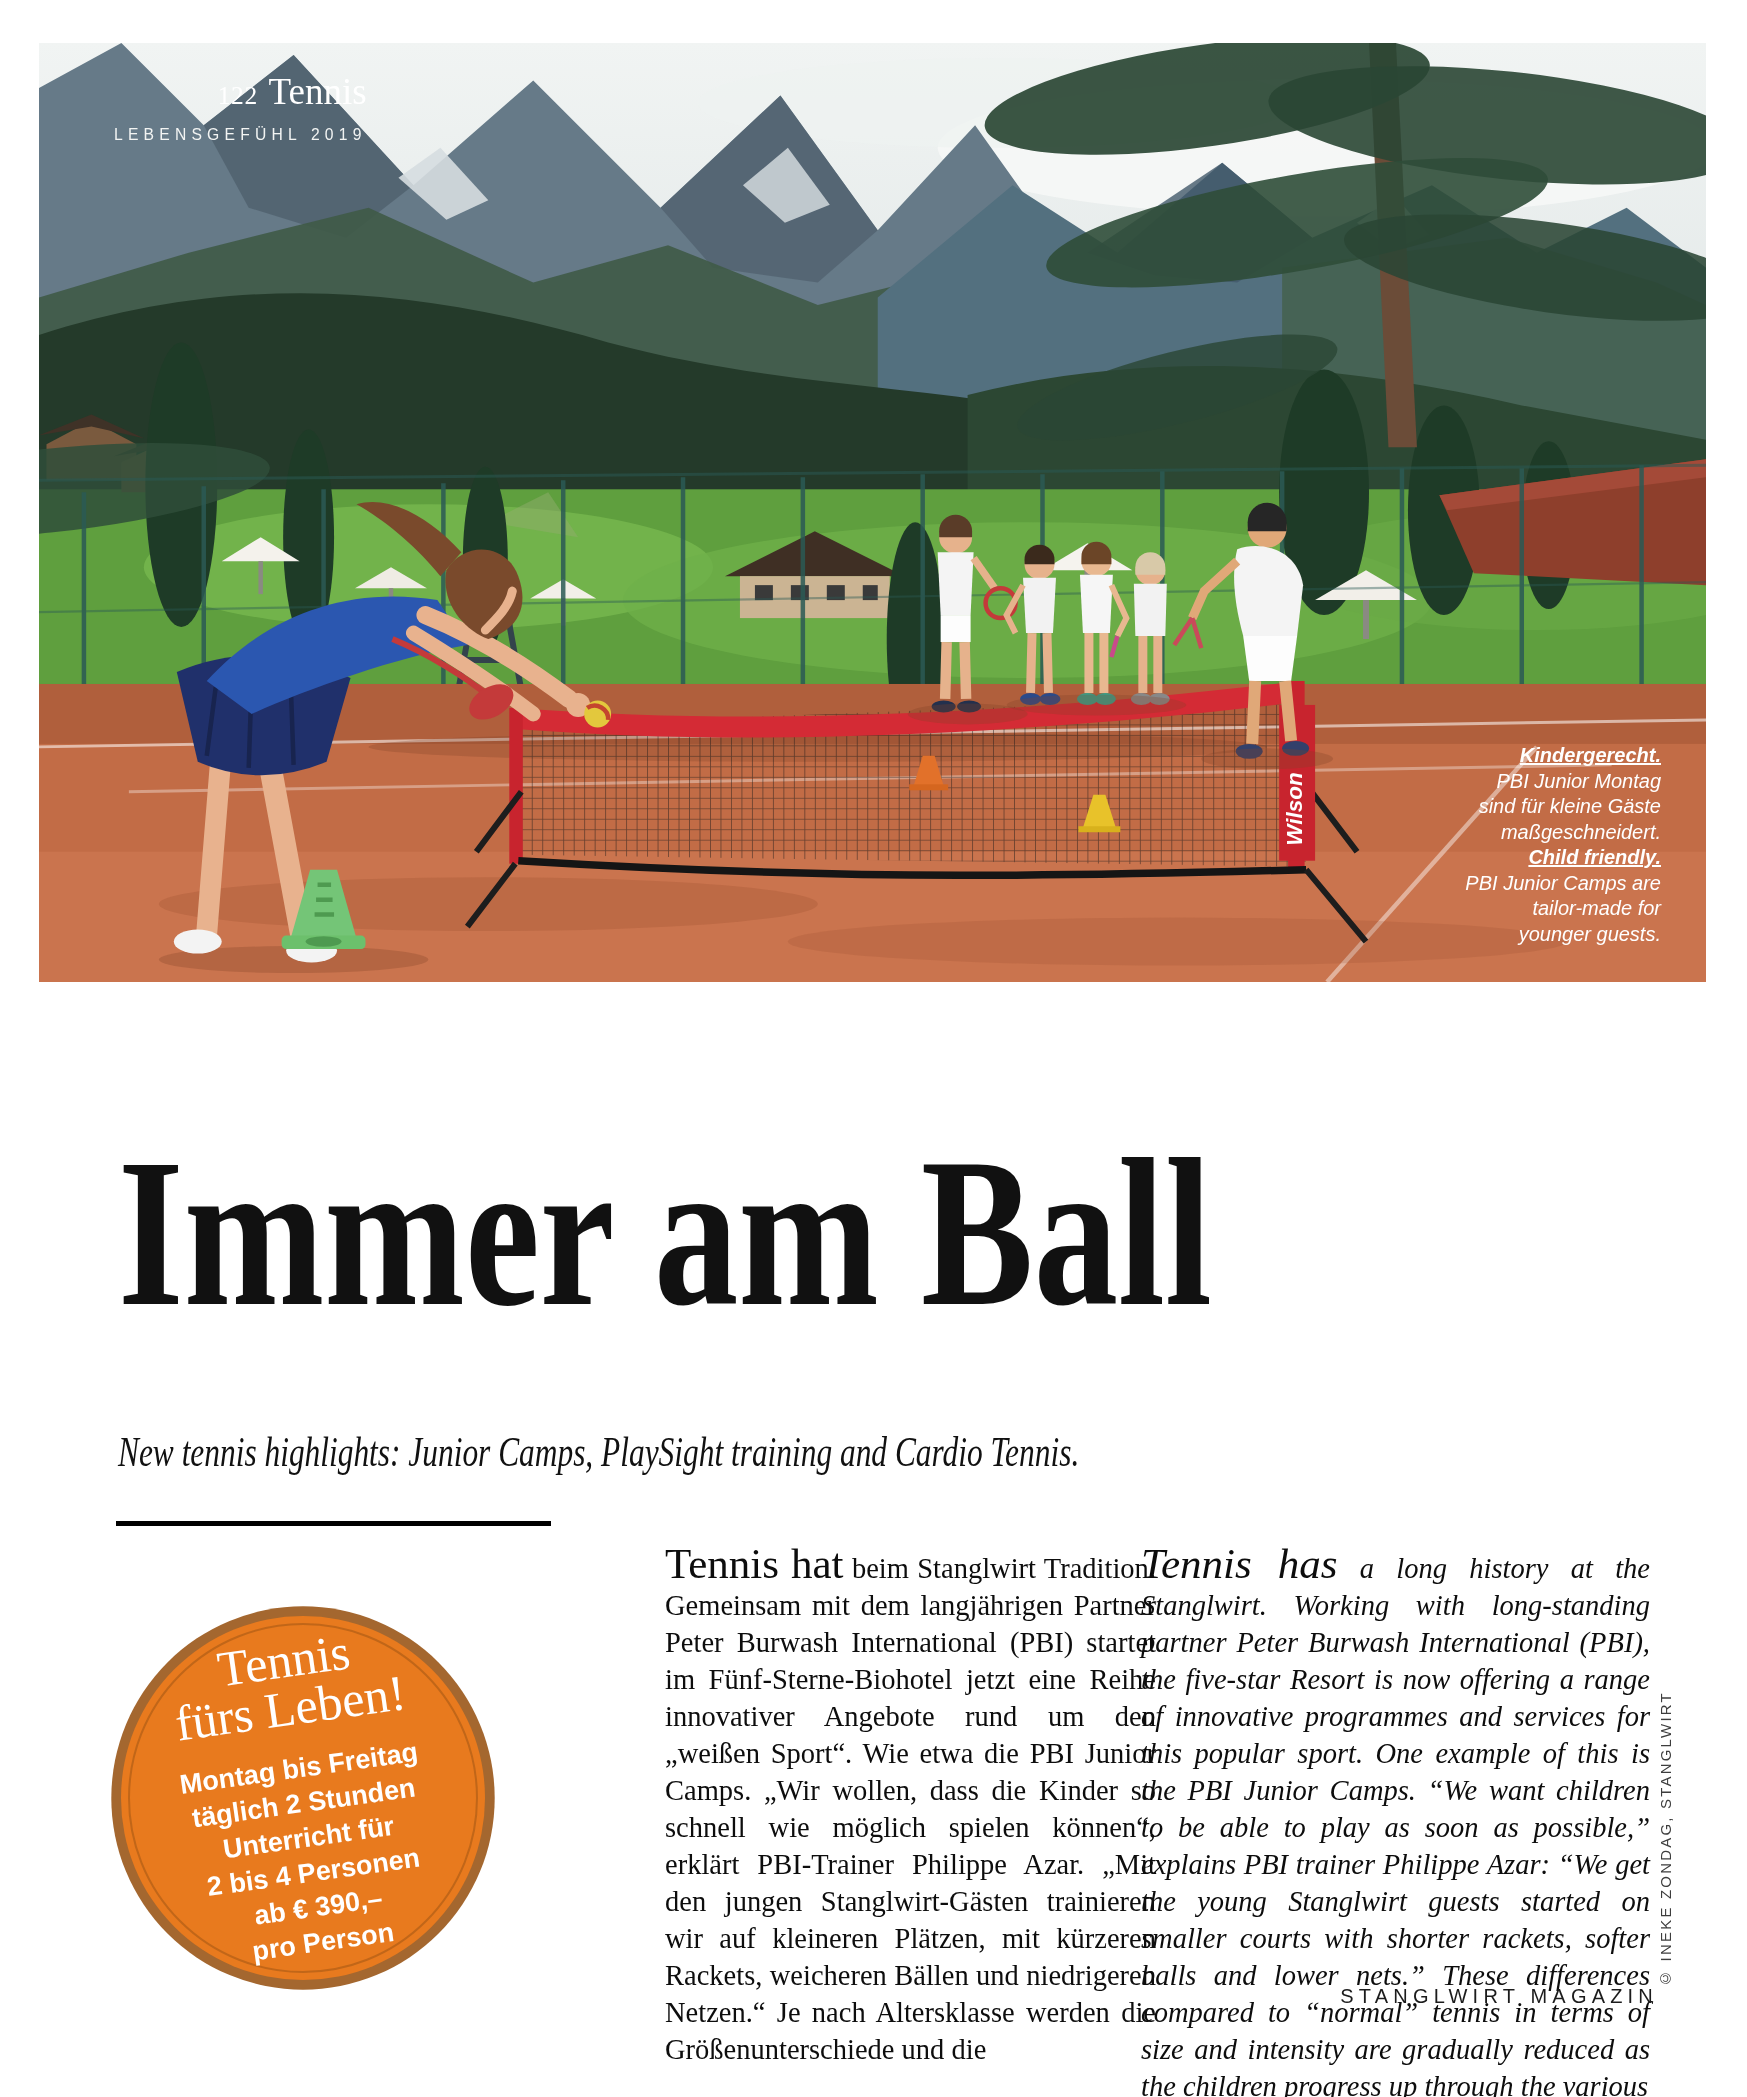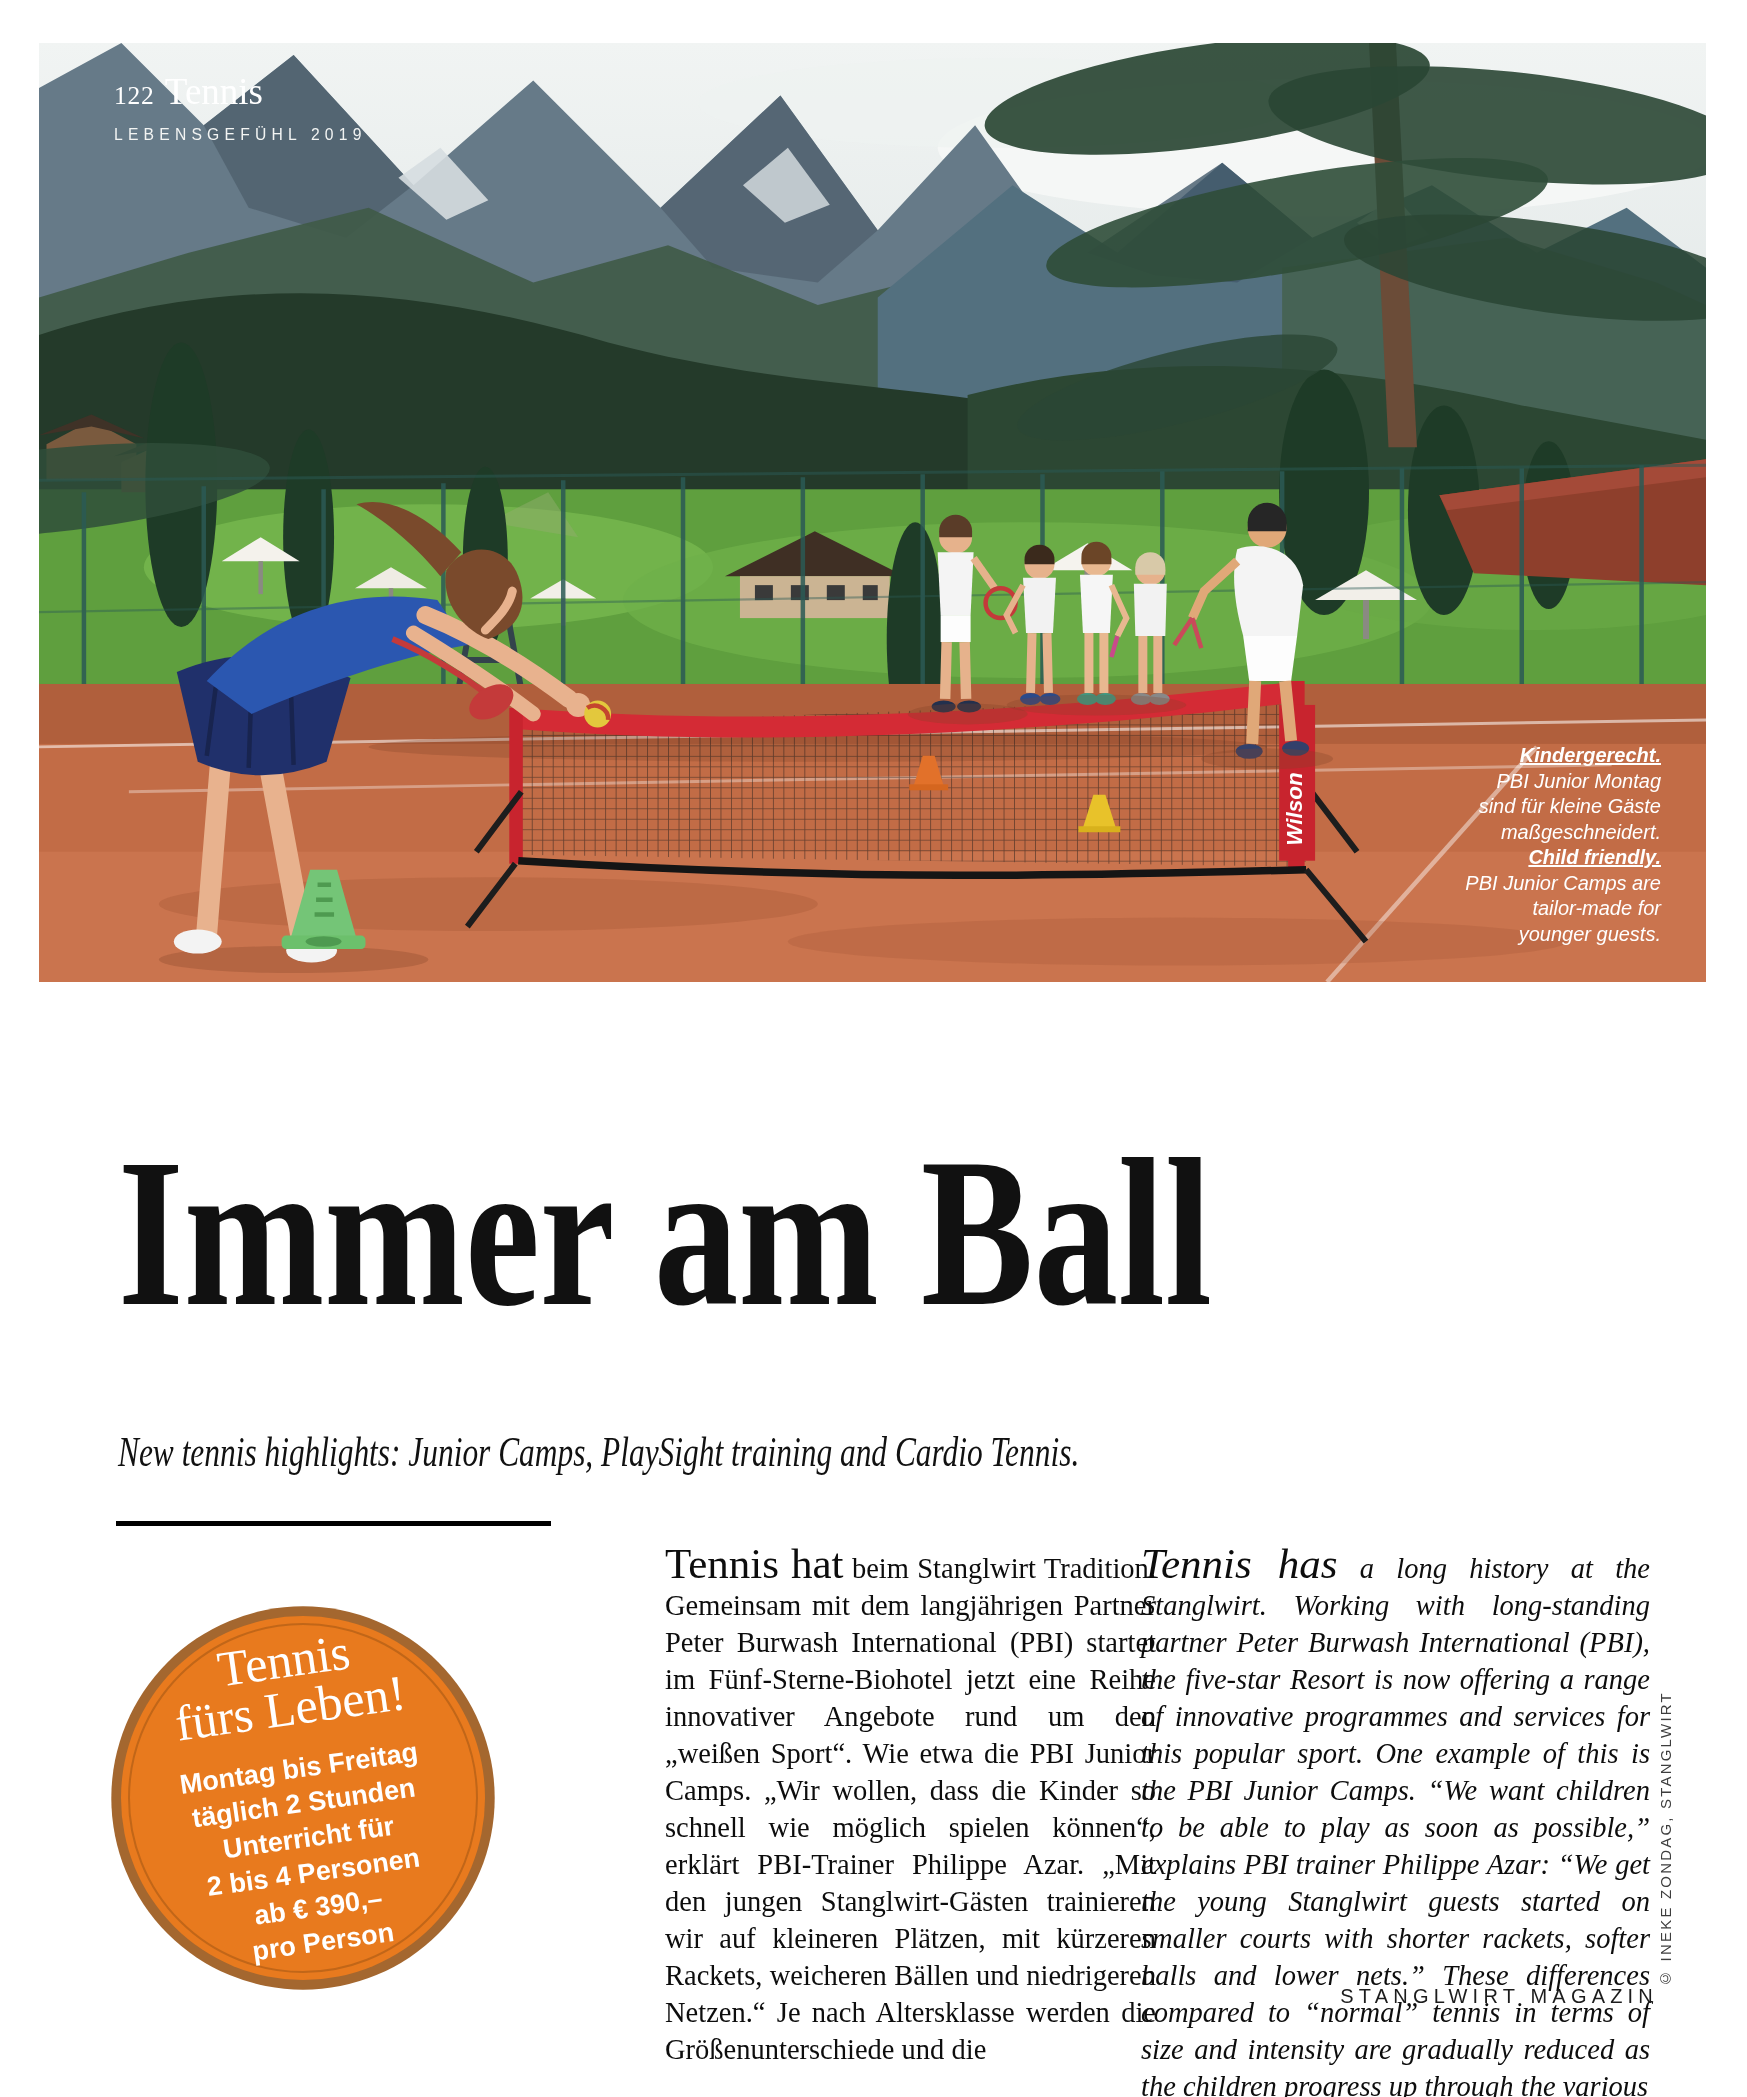--- a/index.html
+++ b/index.html
@@ -3,21 +3,21 @@
 <meta charset="utf-8">
 <style>
   html,body{margin:0;padding:0;background:#ffffff;}
   .page{position:relative;width:1748px;height:2097px;background:#ffffff;overflow:hidden;
         font-family:"Liberation Serif", serif;color:#111;}
 
   
   .photo{position:absolute;left:39px;top:43px;width:1667px;height:939px;overflow:hidden;background:#c26c46;}
   .photo svg{display:block;}
 
-  .masthead{position:absolute;left:75px;top:30px;color:#ffffff;line-height:1;}
+  .masthead{position:absolute;left:75px;top:30px;color:#ffffff;line-height:1;text-align:right;}
   .masthead .pagenum{font-size:25.5px;letter-spacing:0.7px;}
   .masthead .section{font-size:37px;margin-left:10.5px;}
   .masthead .edition{margin-top:16.5px;font-family:"Liberation Sans",sans-serif;font-size:15.7px;
                      letter-spacing:5.2px;color:#f2f4f3;}
 
   .photo-caption{position:absolute;right:45px;top:700px;width:322px;text-align:right;
                  font-family:"Liberation Sans",sans-serif;font-style:italic;color:#ffffff;
                  font-size:20px;line-height:25.5px;}
   .photo-caption .cap-bold{font-weight:bold;text-decoration:underline;}
 

